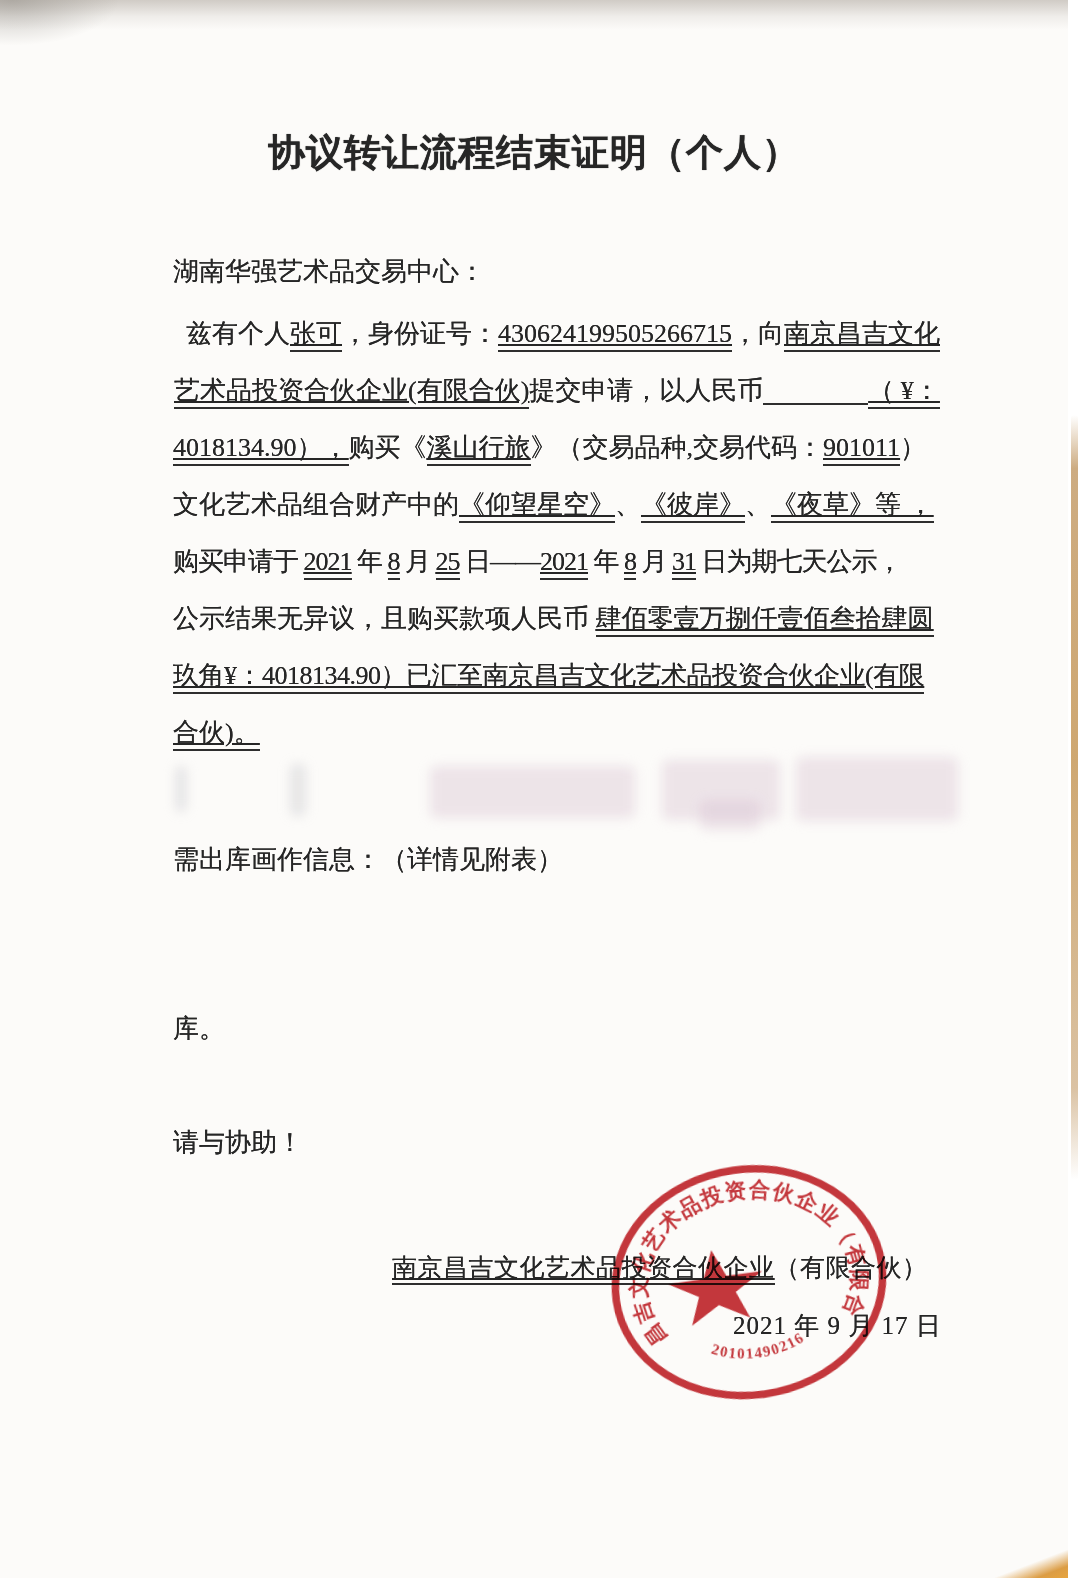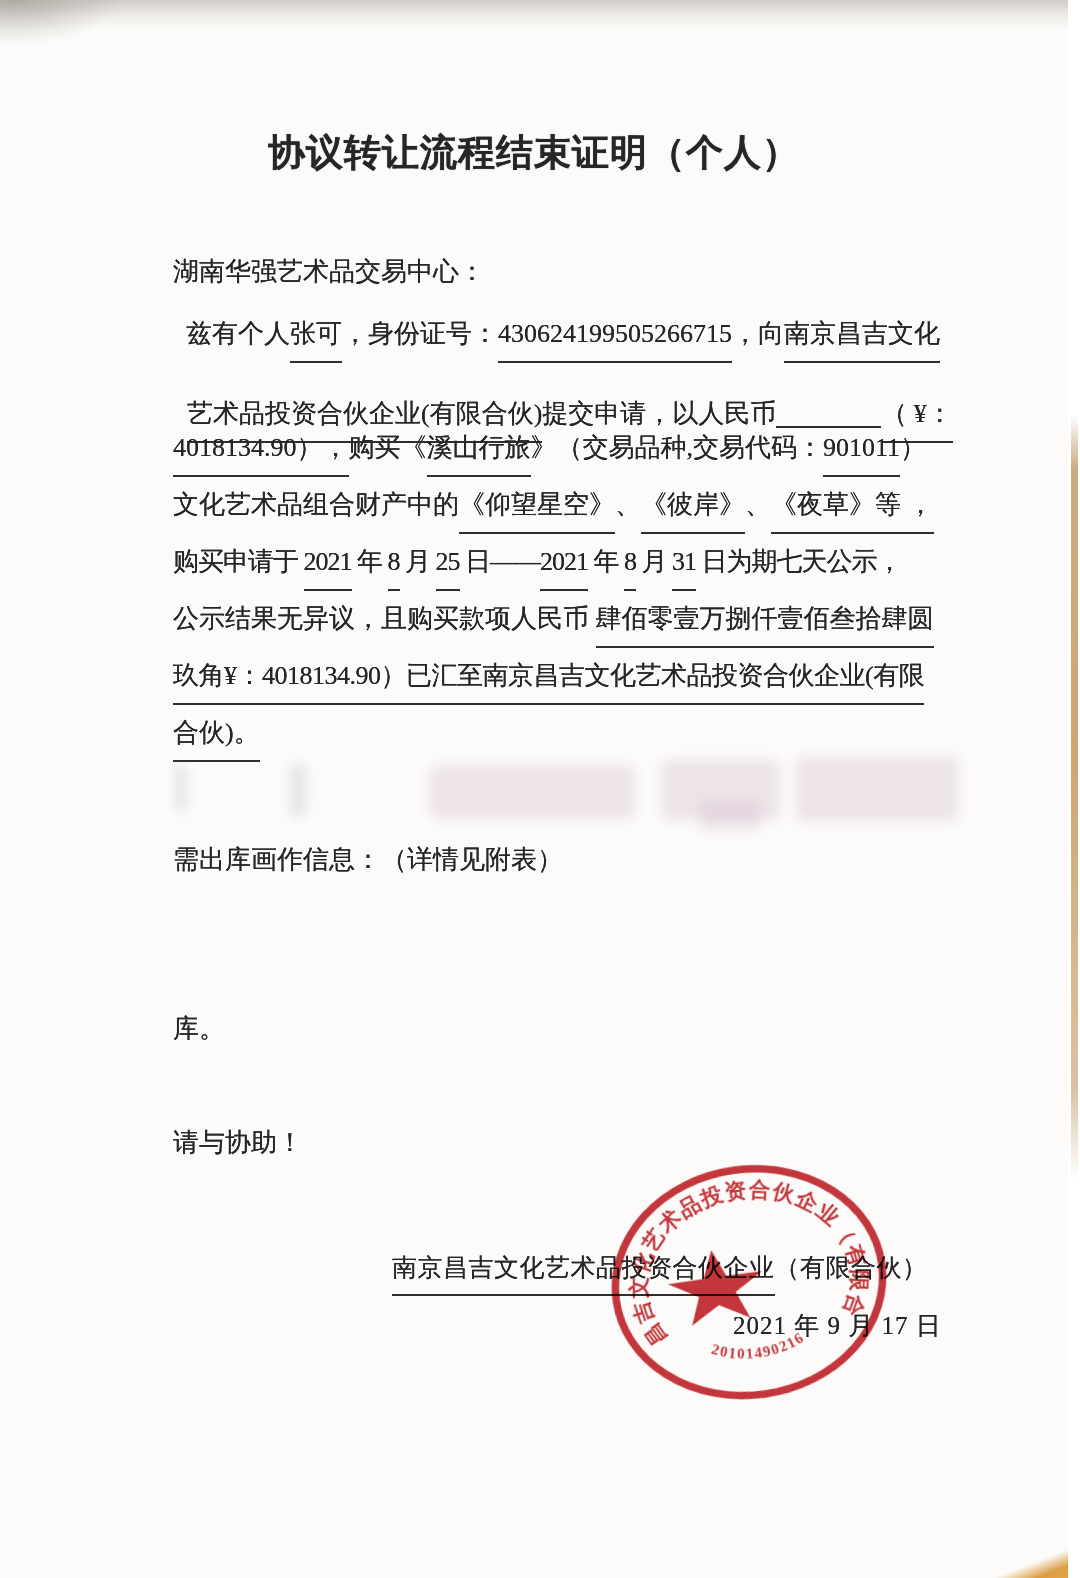--- a/index.html
+++ b/index.html
@@ -45,25 +45,25 @@
   .title{
     position:absolute;top:128px;left:0;width:100%;
     text-align:center;font-size:37px;font-weight:bold;letter-spacing:1px;
     text-shadow:0 0 0.8px #222;
   }
   .line{
     position:absolute;white-space:nowrap;
     font-size:26px;line-height:40px;height:40px;
     text-shadow:0 0 0.6px #333;
   }
-  .u{border-bottom:2px solid #2e2e2e;padding-bottom:13px;}
+  .u{border-bottom:2px solid #2e2e2e;padding-bottom:2px;text-decoration:underline;}
   .blank{display:inline-block;height:1em;vertical-align:-6px;}
   .l-addressee{left:173px;top:252px;}
   .l-p0{left:186px;top:314px;}
-  .l-p1{left:187px;top:371px;margin-top:16px;}
+  .l-p1{left:174px;top:371px;}
   .l-p2{left:173px;top:428px;}
   .l-p3{left:173px;top:485px;}
   .l-p4{left:173px;top:542px;letter-spacing:-1px;}
   .l-p5{left:173px;top:599px;}
   .l-p6{left:173px;top:656px;letter-spacing:-0.5px;}
   .l-p7{left:173px;top:713px;}
   .l-note{left:173px;top:840px;}
   .l-req1{left:173px;top:952px;letter-spacing:0.3px;}
   .l-req2{left:173px;top:1009px;}
   .l-closing{left:173px;top:1075px;margin-top:48px;}

